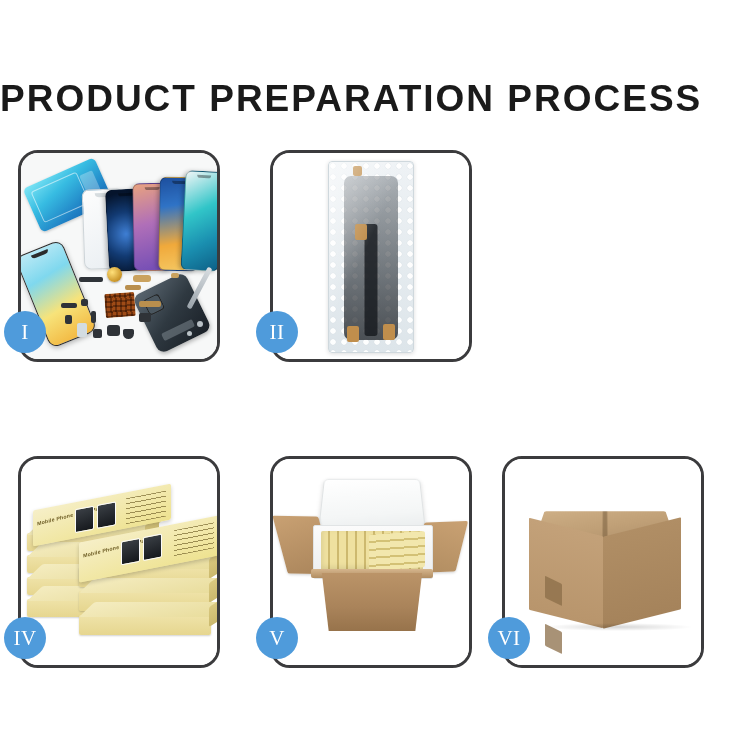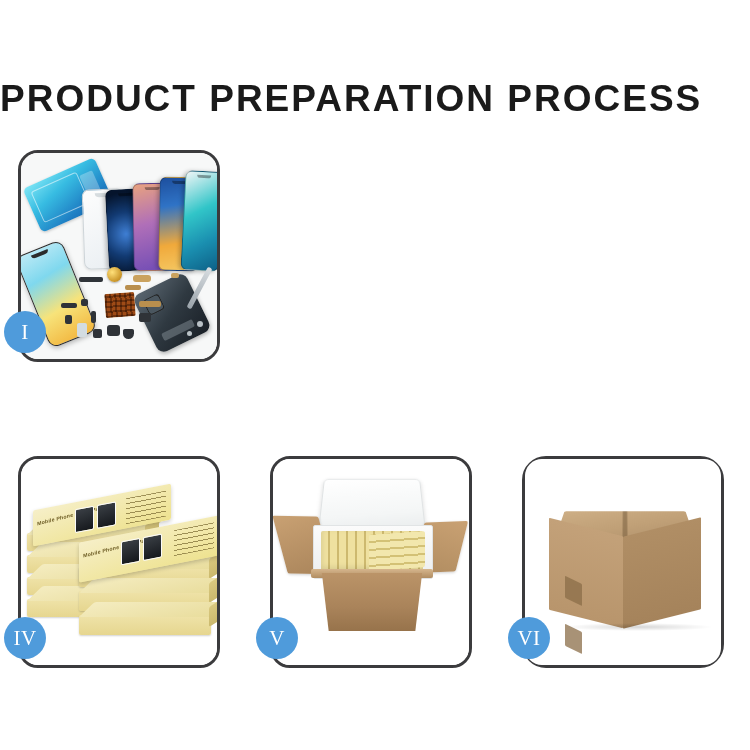--- a/index.html
+++ b/index.html
@@ -65,21 +65,21 @@
     position: absolute;
     inset: 0;
     border-radius: 17px;
     overflow: hidden;
   }
   .p1 { left: 0px;   top: 0px; }
   .p2 { left: 252px; top: 0px; }
   .p3 { left: 504px; top: 0px; }
   .p4 { left: 0px;   top: 306px; }
   .p5 { left: 252px; top: 306px; }
-  .p6 { left: 504px; top: 306px; border-radius: 24px; }
+  .p6 { left: 484px; top: 306px; }
 
   
   .badge {
     position: absolute;
     left: -17px;
     bottom: 6px;
     width: 42px;
     height: 42px;
     border-radius: 50%;
     background: #4f9bdb;
@@ -464,20 +464,34 @@
       <div class="part c11"></div>
       <div class="part c12"></div>
       <div class="part c13"></div>
       <div class="part c14"></div>
       <div class="part c15"></div>
       <div class="part c16"></div>
     </div>
     <div class="badge">I</div>
   </div>
 
+  <div class="panel p2">
+    <div class="stage">
+      <div class="bubblewrap">
+        <div class="bw-part"></div>
+        <div class="bw-flex"></div>
+        <div class="bw-tab bw-t1"></div>
+        <div class="bw-tab bw-t2"></div>
+        <div class="bw-tab bw-t3"></div>
+        <div class="bw-tab bw-t4"></div>
+        <div class="bw-gloss"></div>
+      </div>
+    </div>
+    <div class="badge">II</div>
+  </div>
 
 
   <div class="panel p4">
     <div class="stage">
       <div class="stack">
         <div class="sbox sl1">
             <div class="top"></div>
             <div class="side"></div>
           </div>
         <div class="sbox sl2">

